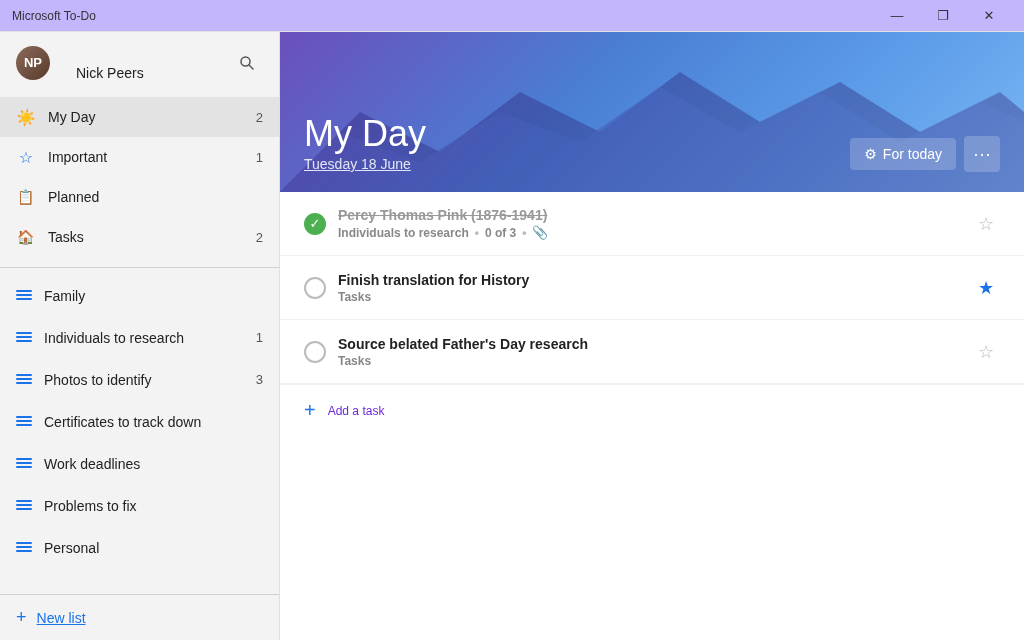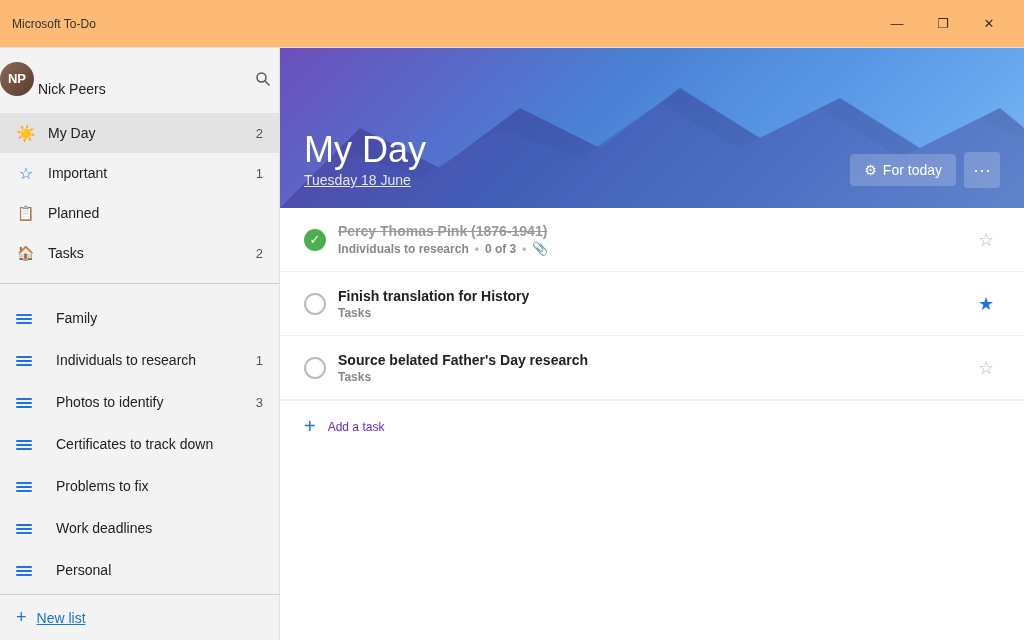--- a/index.html
+++ b/index.html
@@ -1,21 +1,21 @@
 <!DOCTYPE html>
 <html><head>
   <meta charset="utf-8">
   <style>
     * { margin: 0; padding: 0; box-sizing: border-box; }
     body { font-family: 'Segoe UI', Arial, sans-serif; width: 1024px; height: 640px; overflow: hidden; background: #fff; display: flex; flex-direction: column; }
 
     
     .titlebar {
-      height: 48px;
-      background: #fdba74;
+      height: 32px;
+      background: #c4b5fd;
       display: flex;
       align-items: center;
       padding: 12px 12px;
       border-bottom: 1px solid #e0e0e0;
       user-select: none;
     }
     .titlebar-title {
       font-size: 12px;
       color: #333;
       flex: 1;
@@ -51,22 +51,22 @@
       background: #f3f3f3;
       display: flex;
       flex-direction: column;
       border-right: 1px solid #e0e0e0;
       overflow: hidden;
     }
 
     .sidebar-user {
       display: flex;
       align-items: center;
-      padding: 12px 0;
-      gap: 4px;
+      padding: 12px 16px;
+      gap: 26px;
       cursor: pointer;
     }
     .avatar-img {
       width: 34px;
       height: 34px;
       border-radius: 50%;
       background: linear-gradient(135deg, #8a6a5a 0%, #5a3a2a 100%);
       display: flex;
       align-items: center;
       justify-content: center;
@@ -131,23 +131,23 @@
     }
 
     .sidebar-lists {
       flex: 1;
       overflow-y: auto;
       padding: 4px 0;
     }
 
     .list-item {
       display: flex;
-      align-items: flex-end;
+      align-items: flex-start;
       padding: 10px 16px;
-      gap: 24px;
+      gap: 12px;
       cursor: pointer;
       min-height: 42px;
     }
     .list-item .list-icon {
       color: #1a73e8;
       font-size: 16px;
       display: flex;
       align-items: center;
     }
     .list-item .list-label {
@@ -448,31 +448,31 @@
         <span class="list-label">Certificates to track down</span>
       </div>
       <div class="list-item">
         <span class="list-icon">
           <svg width="16" height="14" viewBox="0 0 16 14" fill="none">
               <rect x="0" y="2" width="16" height="2" rx="1" fill="#1a73e8"></rect>
               <rect x="0" y="6" width="16" height="2" rx="1" fill="#1a73e8"></rect>
               <rect x="0" y="10" width="16" height="2" rx="1" fill="#1a73e8"></rect>
             </svg>
         </span>
+        <span class="list-label">Work deadlines</span>
+      </div>
+      <div class="list-item">
+        <span class="list-icon">
+          <svg width="16" height="14" viewBox="0 0 16 14" fill="none">
+              <rect x="0" y="2" width="16" height="2" rx="1" fill="#1a73e8"></rect>
+              <rect x="0" y="6" width="16" height="2" rx="1" fill="#1a73e8"></rect>
+              <rect x="0" y="10" width="16" height="2" rx="1" fill="#1a73e8"></rect>
+            </svg>
+        </span>
         <span class="list-label">Problems to fix</span>
-      </div>
-      <div class="list-item">
-        <span class="list-icon">
-          <svg width="16" height="14" viewBox="0 0 16 14" fill="none">
-              <rect x="0" y="2" width="16" height="2" rx="1" fill="#1a73e8"></rect>
-              <rect x="0" y="6" width="16" height="2" rx="1" fill="#1a73e8"></rect>
-              <rect x="0" y="10" width="16" height="2" rx="1" fill="#1a73e8"></rect>
-            </svg>
-        </span>
-        <span class="list-label">Work deadlines</span>
       </div>
       <div class="list-item">
         <span class="list-icon">
           <svg width="16" height="14" viewBox="0 0 16 14" fill="none">
               <rect x="0" y="2" width="16" height="2" rx="1" fill="#1a73e8"></rect>
               <rect x="0" y="6" width="16" height="2" rx="1" fill="#1a73e8"></rect>
               <rect x="0" y="10" width="16" height="2" rx="1" fill="#1a73e8"></rect>
             </svg>
         </span>
         <span class="list-label">Personal</span>

